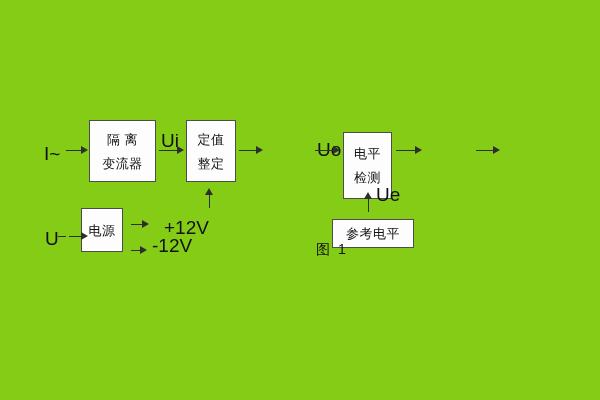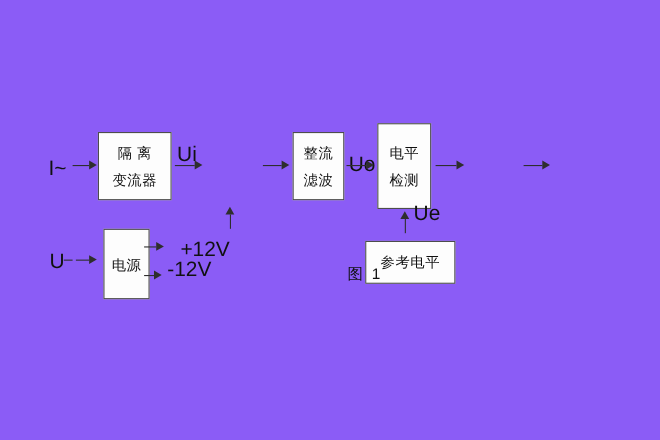--- a/index.html
+++ b/index.html
@@ -1,18 +1,18 @@
 <!DOCTYPE html>
 <html><head>
 <meta charset="utf-8">
 <style>
   html,body { margin:0; padding:0; background:#fdfdfd; }
   #canvas {
     position:relative; width:600px; height:400px; overflow:hidden;
-    background:#8b5cf6;
+    background:#84cc16;
     font-family:"Liberation Sans", sans-serif;
     color:#111;
   }
   .block {
     position:absolute; box-sizing:border-box;
     border:1.5px solid #4d4d4d; background:#fdfdfd;
     display:flex; flex-direction:column; align-items:center; justify-content:center;
     gap:11px; font-size:13px; line-height:1; letter-spacing:0.5px;
   }
   .block .bl { white-space:pre; }
@@ -33,39 +33,39 @@
 </head>
 <body>
 
 <div id="canvas">
 
   <div class="block" style="left:89px;top:120px;width:67px;height:62px">
     <span class="bl">隔 离</span>
     <span class="bl">变流器</span>
   </div>
 
-
-  <div class="block" style="left:266px;top:120px;width:47px;height:62px">
-    <span class="bl">整流</span>
-    <span class="bl">滤波</span>
+  <div class="block" style="left:186px;top:120px;width:50px;height:62px">
+    <span class="bl">定值</span>
+    <span class="bl">整定</span>
   </div>
 
-  <div class="block" style="left:343px;top:112px;width:49px;height:78px">
+
+  <div class="block" style="left:343px;top:132px;width:49px;height:67px">
     <span class="bl">电平</span>
     <span class="bl">检测</span>
   </div>
 
 
 
-  <div class="block" style="left:94px;top:208px;width:42px;height:64px">
+  <div class="block" style="left:81px;top:208px;width:42px;height:44px">
     <span class="bl">电源</span>
   </div>
 
 
-  <div class="block" style="left:332px;top:219px;width:82px;height:39px">
+  <div class="block" style="left:332px;top:219px;width:82px;height:29px">
     <span class="bl">参考电平</span>
   </div>
 
   <span class="sig" style="left:44px;top:144px">I~</span>
   <span class="sig" style="left:45px;top:229px">U</span>
   <span class="sig" style="left:161px;top:131px">Ui</span>
   <span class="sig" style="left:317px;top:140px">Uo</span>
   <span class="sig" style="left:376px;top:185px">Ue</span>
   <span class="sig" style="left:164px;top:218px">+12V</span>
   <span class="sig" style="left:152px;top:236px">-12V</span>

